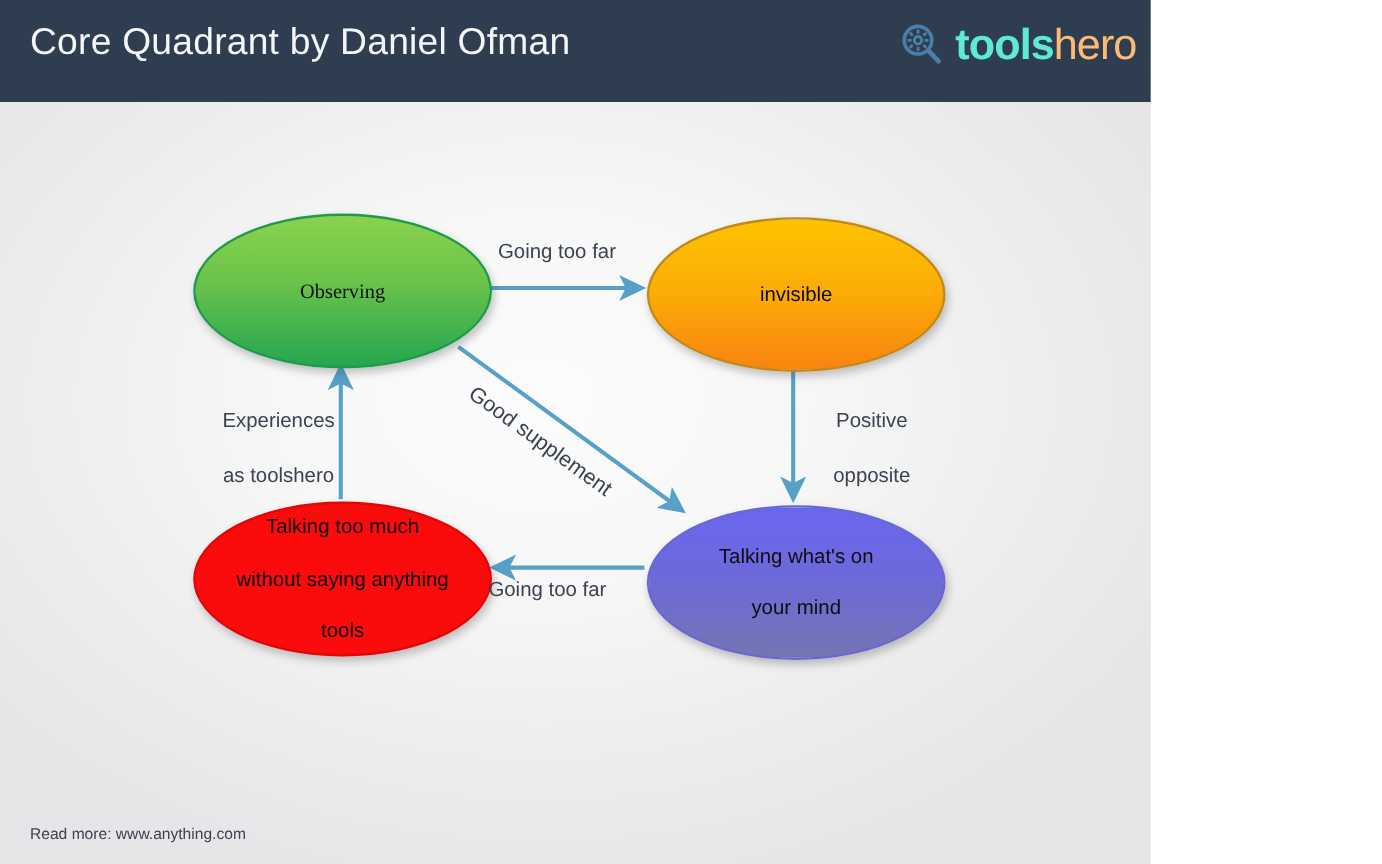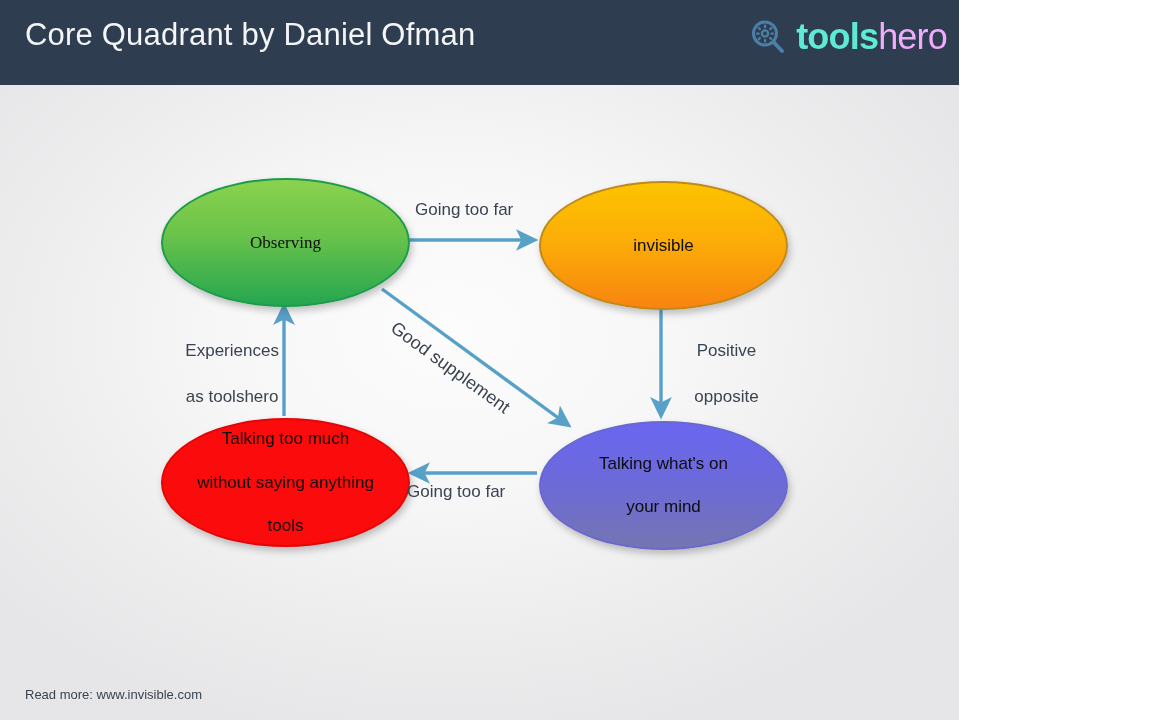--- a/index.html
+++ b/index.html
@@ -57,21 +57,21 @@
     gap: 9px;
   }
   #brand-icon { display: block; width: 38px; height: 38px; }
   #brand-text {
     font-size: 36px;
     line-height: 36px;
     white-space: nowrap;
     letter-spacing: -0.8px;
   }
   #brand-text .b-tools { font-weight: bold; color: #5eead4; }
-  #brand-text .b-hero  { font-weight: normal; color: #f0abfc; }
+  #brand-text .b-hero  { font-weight: normal; color: #fdba74; }
 
   
   #diagram {
     position: absolute;
     left: 0;
     top: 73px;
     width: 959px;
     height: 580px;
   }
   #arrow-layer {
@@ -226,16 +226,16 @@
       <span>Experiences</span><br>
       <span>as toolshero</span>
     </div>
 
     <div class="edge-label" id="label-supplement">Good supplement</div>
 
   </div>
 
   <div id="footer">
     <span class="f-label">Read more:</span>
-    <span class="f-url">www.invisible.com</span>
+    <span class="f-url">www.anything.com</span>
   </div>
 
 </div>
 
 </body></html>

